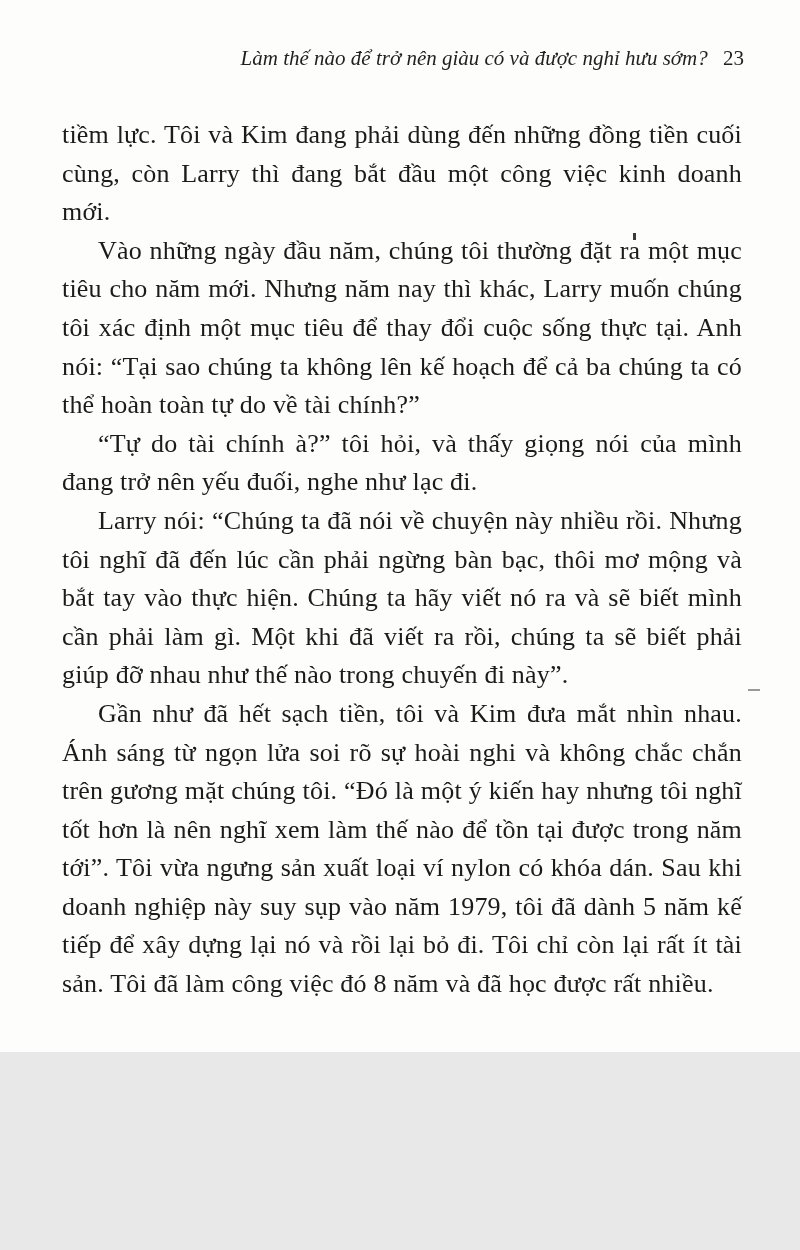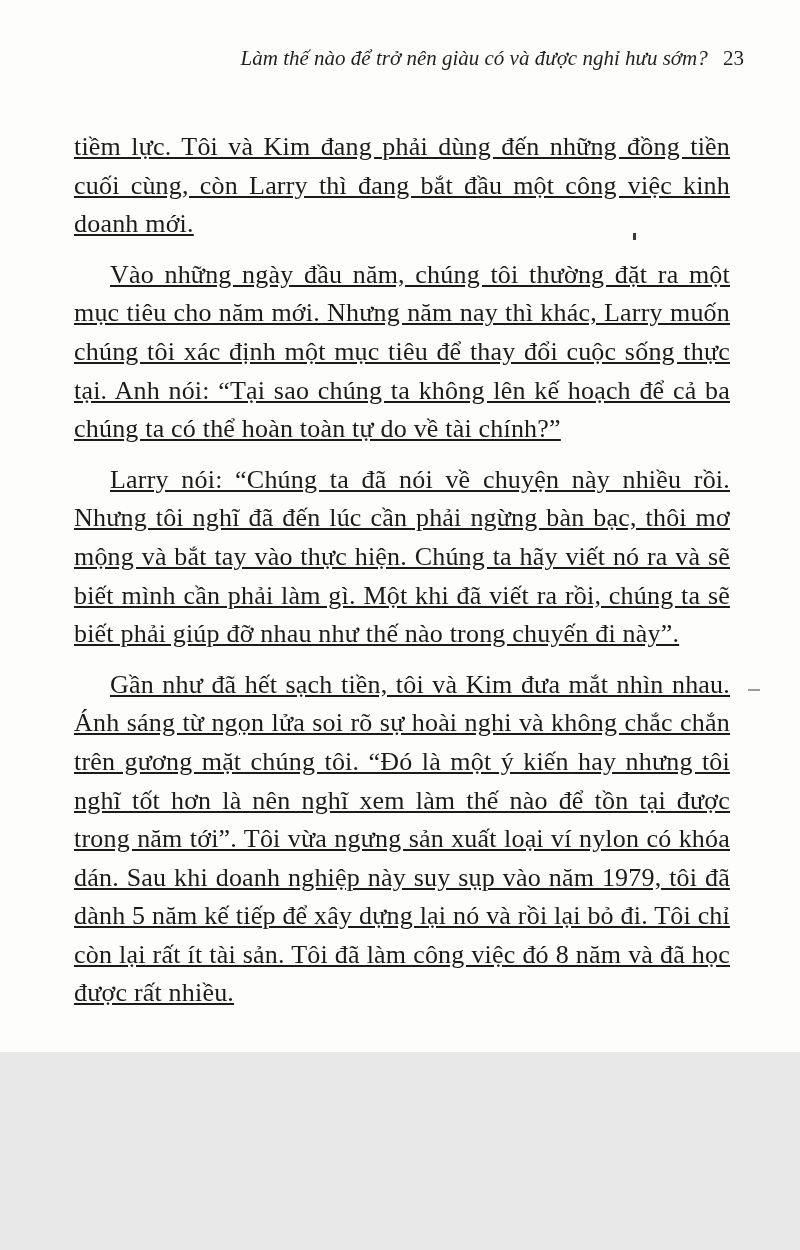--- a/index.html
+++ b/index.html
@@ -37,23 +37,22 @@
     position: absolute;
     top: 116px;
     left: 62px;
     width: 680px;
     font-size: 26px;
     line-height: 38.6px;
     text-align: justify;
     letter-spacing: 0.2px;
   }
   .text-block p {
-    margin: 12px;
+    margin: 0;
     padding: 0;
-    text-decoration: underline;
   }
   .text-block p.indent {
     text-indent: 36px;
   }
   
   .artifact {
     position: absolute;
     background: #3a3a3a;
   }
   .artifact.a1 { left: 633px; top: 233px; width: 3px; height: 7px; }
@@ -65,20 +64,21 @@
 <div class="page">
 
   <div class="running-header">
     <span class="header-title">Làm thế nào để trở nên giàu có và được nghỉ hưu sớm?</span>
     <span class="page-num">23</span>
   </div>
 
   <div class="text-block">
     <p class="no-indent">tiềm lực. Tôi và Kim đang phải dùng đến những đồng tiền cuối cùng, còn Larry thì đang bắt đầu một công việc kinh doanh mới.</p>
     <p class="indent">Vào những ngày đầu năm, chúng tôi thường đặt ra một mục tiêu cho năm mới. Nhưng năm nay thì khác, Larry muốn chúng tôi xác định một mục tiêu để thay đổi cuộc sống thực tại. Anh nói: “Tại sao chúng ta không lên kế hoạch để cả ba chúng ta có thể hoàn toàn tự do về tài chính?”</p>
+    <p class="indent">“Tự do tài chính à?” tôi hỏi, và thấy giọng nói của mình đang trở nên yếu đuối, nghe như lạc đi.</p>
     <p class="indent">Larry nói: “Chúng ta đã nói về chuyện này nhiều rồi. Nhưng tôi nghĩ đã đến lúc cần phải ngừng bàn bạc, thôi mơ mộng và bắt tay vào thực hiện. Chúng ta hãy viết nó ra và sẽ biết mình cần phải làm gì. Một khi đã viết ra rồi, chúng ta sẽ biết phải giúp đỡ nhau như thế nào trong chuyến đi này”.</p>
     <p class="indent">Gần như đã hết sạch tiền, tôi và Kim đưa mắt nhìn nhau. Ánh sáng từ ngọn lửa soi rõ sự hoài nghi và không chắc chắn trên gương mặt chúng tôi. “Đó là một ý kiến hay nhưng tôi nghĩ tốt hơn là nên nghĩ xem làm thế nào để tồn tại được trong năm tới”. Tôi vừa ngưng sản xuất loại ví nylon có khóa dán. Sau khi doanh nghiệp này suy sụp vào năm 1979, tôi đã dành 5 năm kế tiếp để xây dựng lại nó và rồi lại bỏ đi. Tôi chỉ còn lại rất ít tài sản. Tôi đã làm công việc đó 8 năm và đã học được rất nhiều.</p>
   </div>
 
   <div class="artifact a1"></div>
   <div class="artifact a2"></div>
 
 </div>
 
 </body></html>

